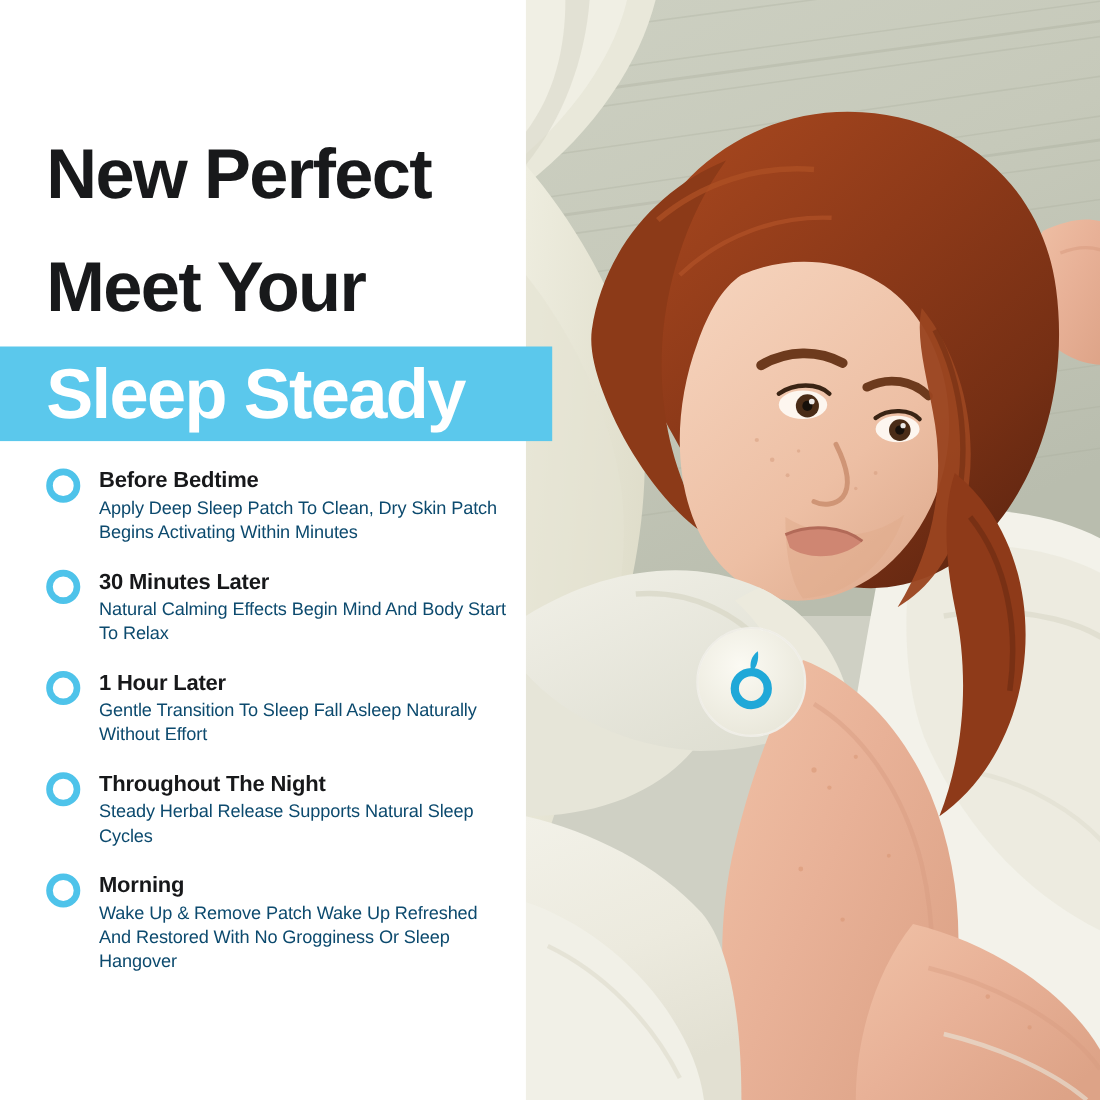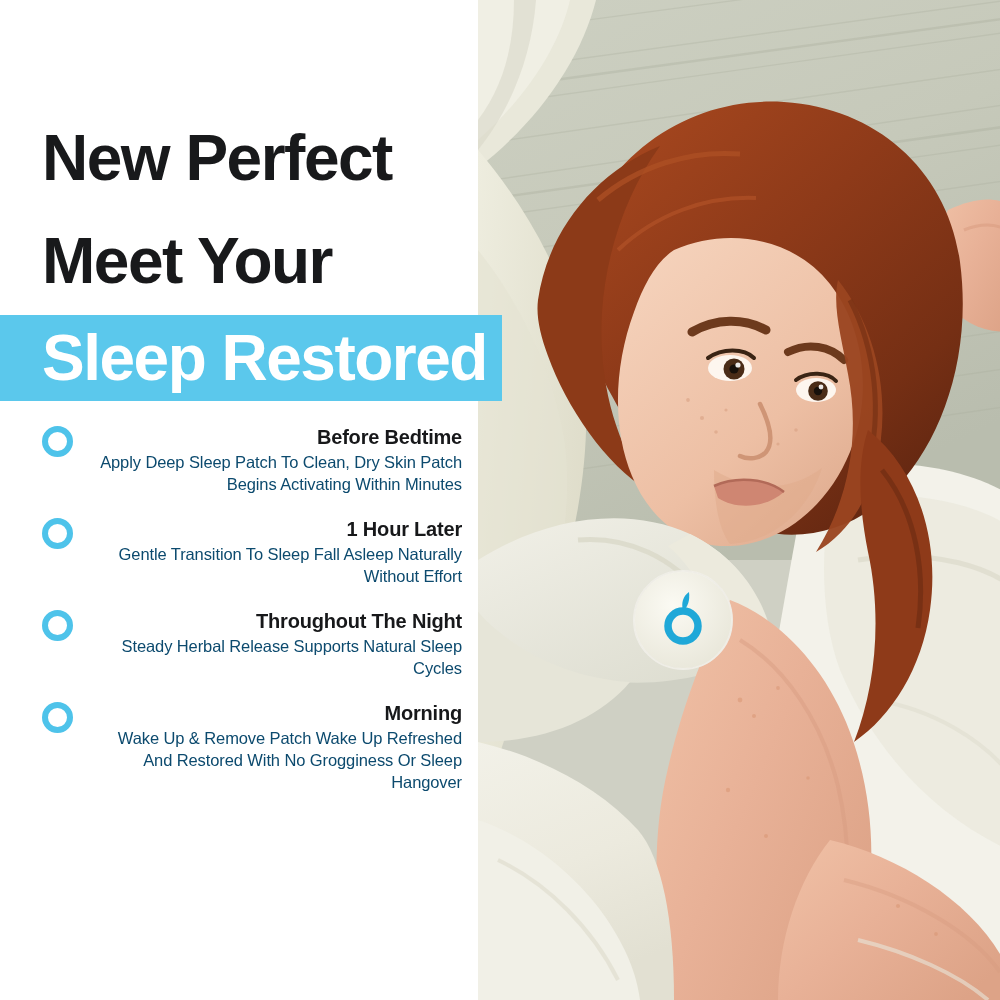--- a/index.html
+++ b/index.html
@@ -34,21 +34,21 @@
   .hl-band-text {
     position:absolute; left:42px; top:316px; width:520px; height:84px;
     display:flex; align-items:center;
     font-weight:700; font-size:64px; letter-spacing:-1.5px;
     color:#ffffff; white-space:nowrap; z-index:8;
     font-stretch:condensed;
   }
 
   
   .steps { position:absolute; left:42px; top:424px; width:420px; z-index:7; }
-  .step { position:relative; padding-left:48px; margin-bottom:21px;text-align:right; }
+  .step { position:relative; padding-left:48px; margin-bottom:21px; }
   .step:last-child { margin-bottom:0; }
   .bullet {
     position:absolute; left:0; top:2px;
     width:31px; height:31px; border-radius:50%;
     border:6px solid #4ec3ea; background:transparent;
   }
   .step-title {
     font-size:20px; font-weight:700; color:#17181a;
     letter-spacing:-0.2px; line-height:26px; margin-bottom:1px;
   }
@@ -67,30 +67,35 @@
 <div class="stage">
 
   <div class="left-panel"></div>
 
   <div class="headline">
     <div class="hl-line l2">New Perfect</div>
     <div class="hl-line l1">Meet Your</div>
   </div>
 
   <div class="hl-band"></div>
-  <div class="hl-band-text">Sleep Restored</div>
+  <div class="hl-band-text">Sleep Steady</div>
 
   <div class="steps">
 
     <div class="step">
       <span class="bullet"></span>
       <div class="step-title">Before Bedtime</div>
       <div class="step-desc">Apply Deep Sleep Patch To Clean, Dry Skin Patch Begins Activating Within Minutes</div>
     </div>
 
+    <div class="step">
+      <span class="bullet"></span>
+      <div class="step-title">30 Minutes Later</div>
+      <div class="step-desc">Natural Calming Effects Begin Mind And Body Start To Relax</div>
+    </div>
 
     <div class="step">
       <span class="bullet"></span>
       <div class="step-title">1 Hour Later</div>
       <div class="step-desc">Gentle Transition To Sleep Fall Asleep Naturally Without Effort</div>
     </div>
 
     <div class="step">
       <span class="bullet"></span>
       <div class="step-title">Throughout The Night</div>

